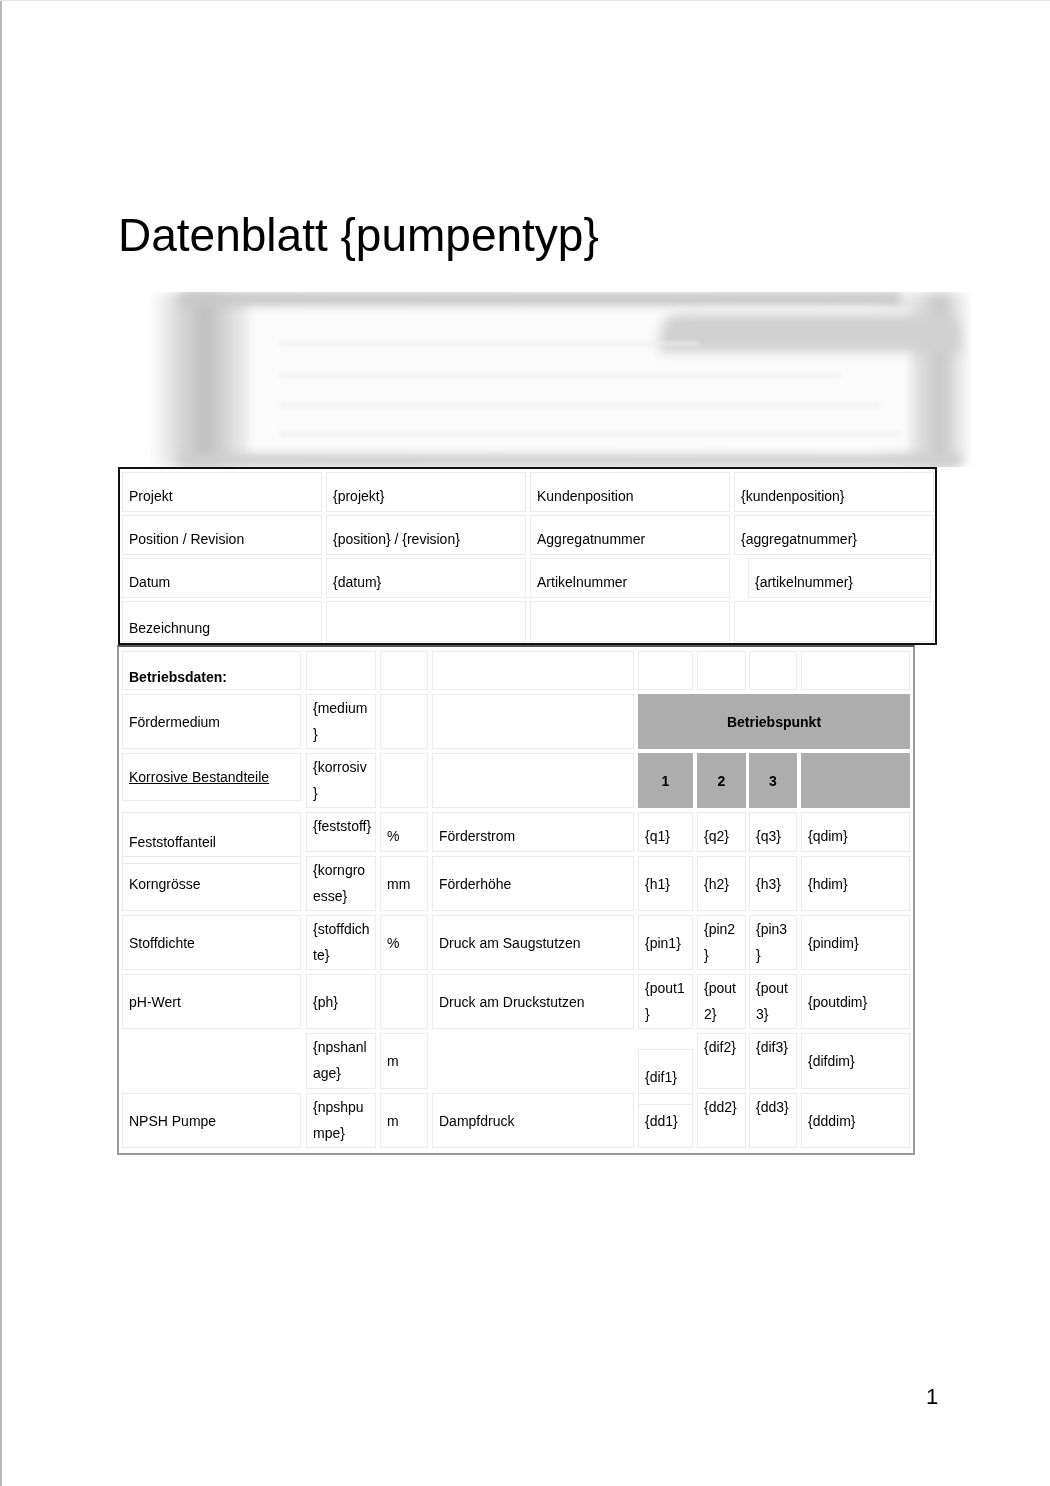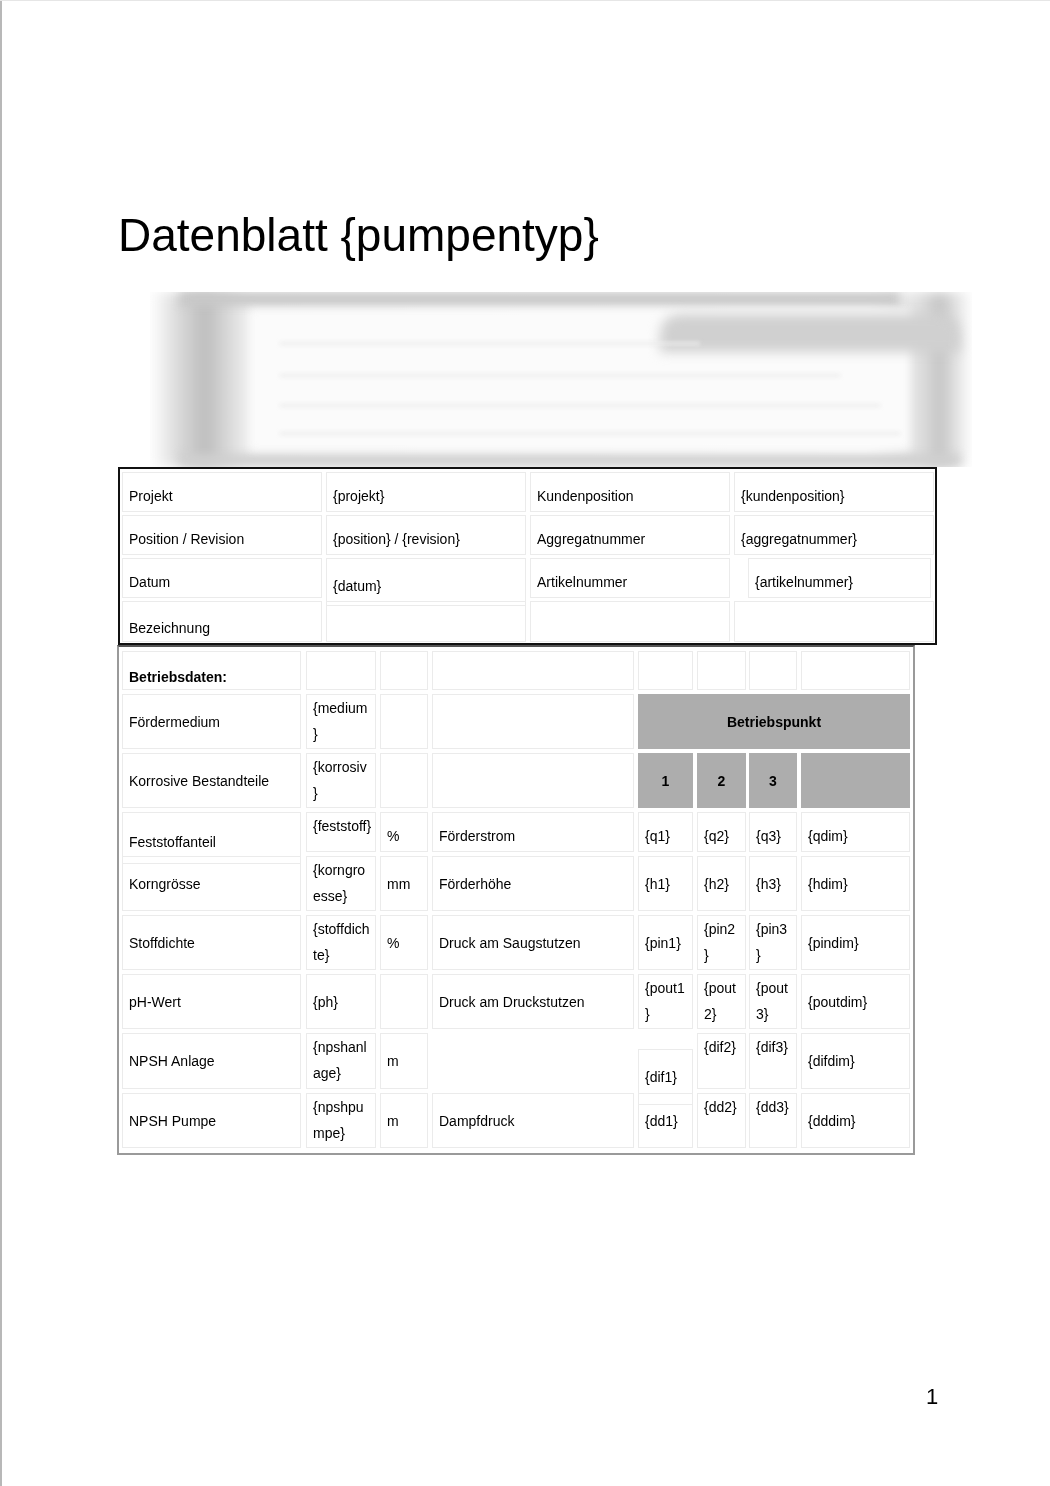--- a/index.html
+++ b/index.html
@@ -53,21 +53,21 @@
   <div class="cell vc" style="left:206px;top:3px;width:200px;height:40px;padding-top:8px;">{projekt}</div>
   <div class="cell vc" style="left:410px;top:3px;width:200px;height:40px;padding-top:8px;">Kundenposition</div>
   <div class="cell vc" style="left:614px;top:3px;width:200px;height:40px;padding-top:8px;">{kundenposition}</div>
 
   <div class="cell vc" style="left:2px;top:46px;width:200px;height:40px;padding-top:8px;">Position / Revision</div>
   <div class="cell vc" style="left:206px;top:46px;width:200px;height:40px;padding-top:8px;">{position} / {revision}</div>
   <div class="cell vc" style="left:410px;top:46px;width:200px;height:40px;padding-top:8px;">Aggregatnummer</div>
   <div class="cell vc" style="left:614px;top:46px;width:200px;height:40px;padding-top:8px;">{aggregatnummer}</div>
 
   <div class="cell vc" style="left:2px;top:89px;width:200px;height:40px;padding-top:8px;">Datum</div>
-  <div class="cell vc" style="left:206px;top:89px;width:200px;height:48px;padding-top:8px;">{datum}</div>
+  <div class="cell vc" style="left:206px;top:89px;width:200px;height:40px;padding-top:8px;">{datum}</div>
   <div class="cell vc" style="left:410px;top:89px;width:200px;height:40px;padding-top:8px;">Artikelnummer</div>
   <div class="cell vc" style="left:628px;top:89px;width:183px;height:40px;padding-top:8px;">{artikelnummer}</div>
 
   <div class="cell vc" style="left:2px;top:132px;width:200px;height:41px;padding-top:12px;">Bezeichnung</div>
   <div class="cell vc" style="left:206px;top:132px;width:200px;height:41px;"></div>
   <div class="cell vc" style="left:410px;top:132px;width:200px;height:41px;"></div>
   <div class="cell vc" style="left:614px;top:132px;width:200px;height:41px;"></div>
 </div>
 
 <div class="tbl2">
@@ -81,21 +81,21 @@
   <div class="cell" style="left:630px;top:4px;width:48px;height:39px;"></div>
   <div class="cell" style="left:682px;top:4px;width:109px;height:39px;"></div>
 
   <div class="cell vc" style="left:3px;top:47px;width:179px;height:55px;">Fördermedium</div>
   <div class="cell" style="left:187px;top:47px;width:70px;height:55px;white-space:pre-wrap;">{medium
 }</div>
   <div class="cell" style="left:261px;top:47px;width:48px;height:55px;"></div>
   <div class="cell" style="left:313px;top:47px;width:202px;height:55px;"></div>
   <div class="cell vc gray" style="left:519px;top:47px;width:272px;height:55px;">Betriebspunkt</div>
 
-  <div class="cell vc" style="left:3px;top:106px;width:179px;height:55px;">Korrosive Bestandteile</div>
+  <div class="cell vc" style="left:3px;top:106px;width:179px;height:48px;text-decoration:underline;">Korrosive Bestandteile</div>
   <div class="cell" style="left:187px;top:106px;width:70px;height:55px;white-space:pre-wrap;">{korrosiv
 }</div>
   <div class="cell" style="left:261px;top:106px;width:48px;height:55px;"></div>
   <div class="cell" style="left:313px;top:106px;width:202px;height:55px;"></div>
   <div class="cell vc gray" style="left:519px;top:106px;width:55px;height:55px;">1</div>
   <div class="cell vc gray" style="left:578px;top:106px;width:49px;height:55px;">2</div>
   <div class="cell vc gray" style="left:630px;top:106px;width:48px;height:55px;">3</div>
   <div class="cell vc gray" style="left:682px;top:106px;width:109px;height:55px;"></div>
 
   <div class="cell vc" style="left:3px;top:165px;width:179px;height:52px;padding-top:8px;">Feststoffanteil</div>
@@ -134,21 +134,20 @@
   <div class="cell vc" style="left:261px;top:327px;width:48px;height:55px;"></div>
   <div class="cell vc" style="left:313px;top:327px;width:202px;height:55px;">Druck am Druckstutzen</div>
   <div class="cell" style="left:519px;top:327px;width:55px;height:55px;white-space:pre-wrap;">{pout1
 }</div>
   <div class="cell" style="left:578px;top:327px;width:49px;height:55px;white-space:pre-wrap;">{pout
 2}</div>
   <div class="cell" style="left:630px;top:327px;width:48px;height:55px;white-space:pre-wrap;">{pout
 3}</div>
   <div class="cell vc" style="left:682px;top:327px;width:109px;height:55px;">{poutdim}</div>
 
-  <div class="cell vc" style="left:3px;top:386px;width:179px;height:56px;">NPSH Anlage</div>
   <div class="cell" style="left:187px;top:386px;width:70px;height:56px;white-space:pre-wrap;">{npshanl
 age}</div>
   <div class="cell vc" style="left:261px;top:386px;width:48px;height:56px;">m</div>
   <div class="cell vc" style="left:519px;top:386px;width:55px;height:56px;margin-top:16px;">{dif1}</div>
   <div class="cell" style="left:578px;top:386px;width:49px;height:56px;">{dif2}</div>
   <div class="cell" style="left:630px;top:386px;width:48px;height:56px;">{dif3}</div>
   <div class="cell vc" style="left:682px;top:386px;width:109px;height:56px;">{difdim}</div>
 
   <div class="cell vc" style="left:3px;top:446px;width:179px;height:55px;">NPSH Pumpe</div>
   <div class="cell" style="left:187px;top:446px;width:70px;height:55px;white-space:pre-wrap;">{npshpu

